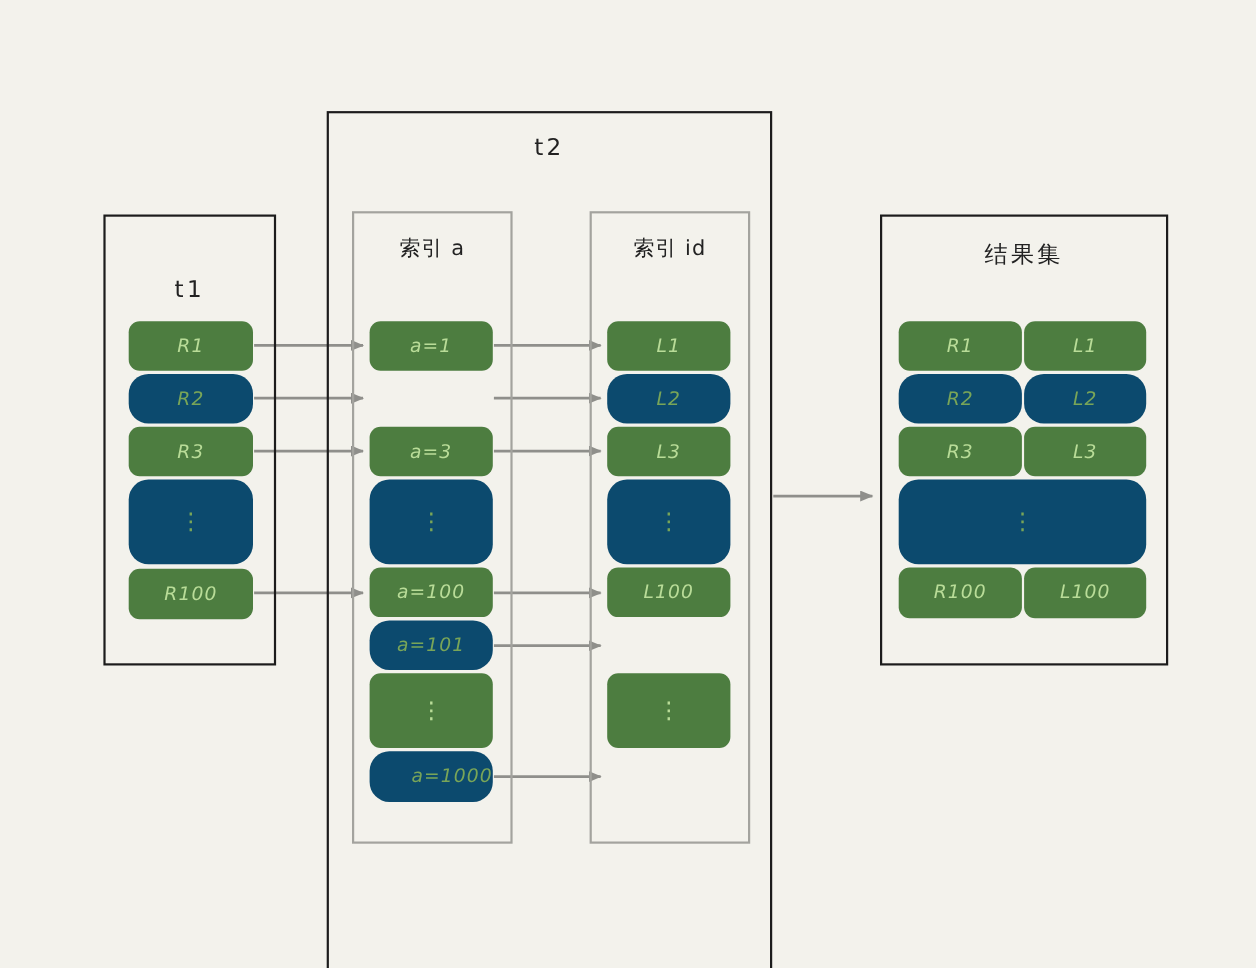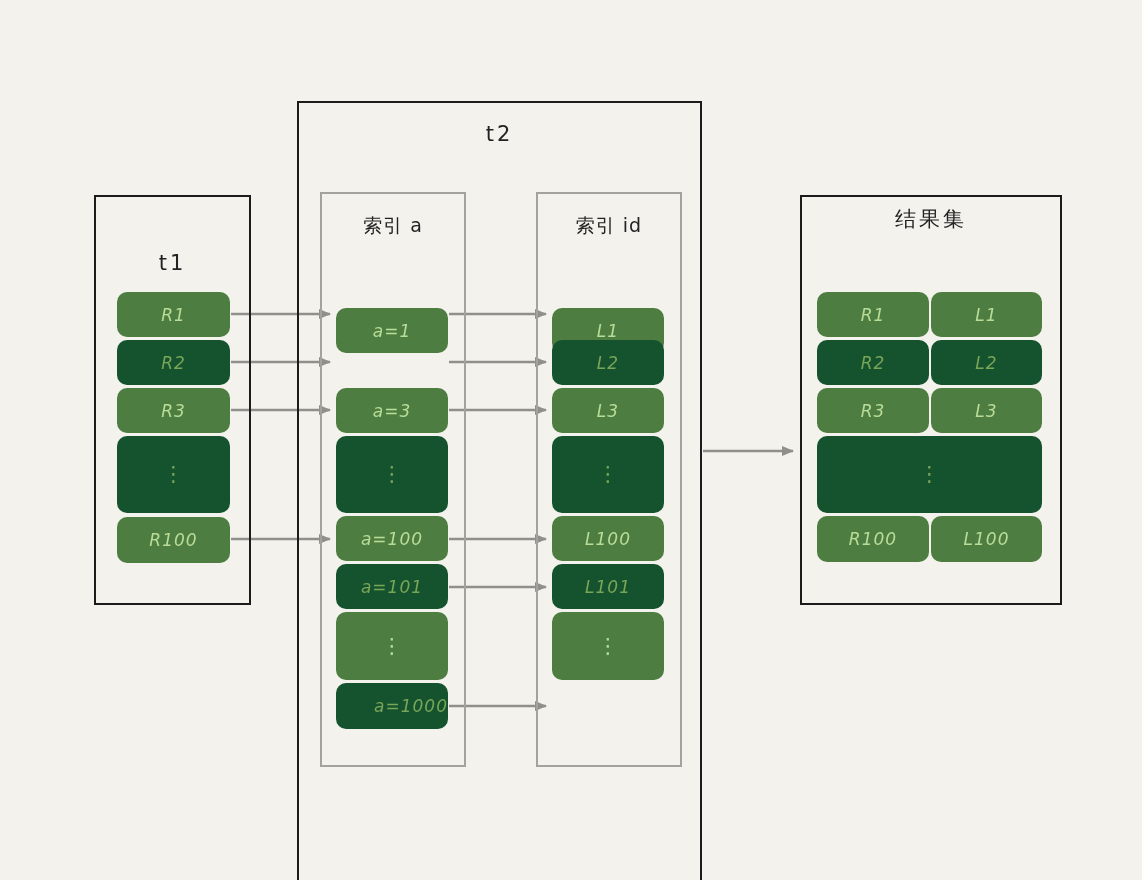--- a/index.html
+++ b/index.html
@@ -14,43 +14,43 @@
     position:absolute;left:0;right:0;text-align:center;
     color:#222;font-size:21px;letter-spacing:3px;
   }
   .inner .title{font-size:19px;letter-spacing:1px;}
   .cell{
     position:absolute;border-radius:10px;
     display:flex;align-items:center;justify-content:center;
     font-size:17px;font-style:italic;letter-spacing:1px;
   }
   .dark{background:#4d7d40;color:#b9dc98;}
-  .light{background:#14532d;color:#79a558;}
+  .light{background:#0c4a6e;color:#79a558;border-radius:18px;}
   .dots{font-style:normal;font-size:21px;line-height:1;letter-spacing:0;}
   svg.arrows{position:absolute;left:0;top:0;width:1142px;height:880px;pointer-events:none;}
 
   
   #box-t1{left:94px;top:195px;width:157px;height:410px;}
   #box-t2{left:297px;top:101px;width:405px;height:854px;}
   #box-index-a{left:21px;top:89px;width:146px;height:575px;}
   #box-index-id{left:237px;top:89px;width:146px;height:575px;}
   #box-result{left:800px;top:195px;width:262px;height:410px;}
   #box-t1 .title{top:18px;margin-top:36px;}
   #box-t2 .title{top:19px;}
   .inner .title{top:21px;}
-  #box-result .title{top:8px;}
+  #box-result .title{top:20px;}
 
   
   #box-t1 .cell{left:21px;width:113px;height:45px;}
   #box-t1 .r0{top:95px;} #box-t1 .r1{top:143px;} #box-t1 .r2{top:191px;}
   #box-t1 .r3{top:239px;height:77px;} #box-t1 .r4{top:320px;height:46px;}
 
   
   .inner .cell{left:14px;width:112px;height:45px;}
-  .inner .r0{top:98px;margin-top:16px;} .inner .r1{top:146px;} .inner .r2{top:194px;}
+  .inner .r0{top:98px;} .inner .r1{top:146px;} .inner .r2{top:194px;}
   .inner .r3{top:242px;height:77px;} .inner .r4{top:322px;}
   .inner .r5{top:370px;} .inner .r6{top:418px;height:68px;}
   .inner .r7{top:489px;height:46px;justify-content:flex-end;}
 
   
   #box-result .cell{height:45px;}
   #box-result .cl{left:15px;width:112px;}
   #box-result .cr{left:129px;width:111px;}
   #box-result .r0{top:95px;} #box-result .r1{top:143px;} #box-result .r2{top:191px;}
   #box-result .r3{top:239px;height:77px;left:15px;width:225px;}
@@ -140,23 +140,20 @@
         </div>
       <div class="cell dark r2">
           <span>L3</span>
         </div>
       <div class="cell light r3 dots">
           <span>⋮</span>
         </div>
       <div class="cell dark r4">
           <span>L100</span>
         </div>
-      <div class="cell light r5">
-          <span>L101</span>
-        </div>
       <div class="cell dark r6 dots">
           <span>⋮</span>
         </div>
     </div>
   </div>
 
   <div class="box outer" id="box-result">
     <div class="title">结果集</div>
     <div class="cell dark r0 cl">
         <span>R1</span>

